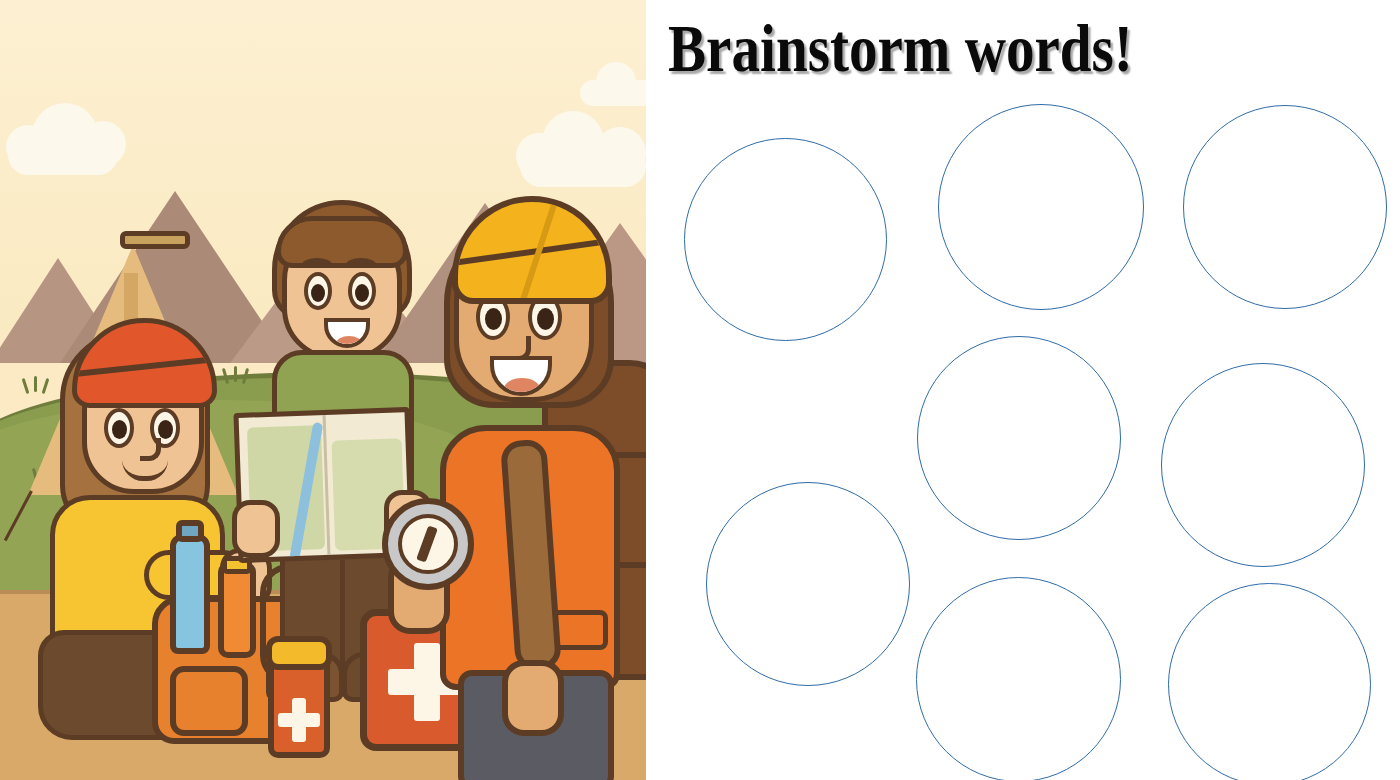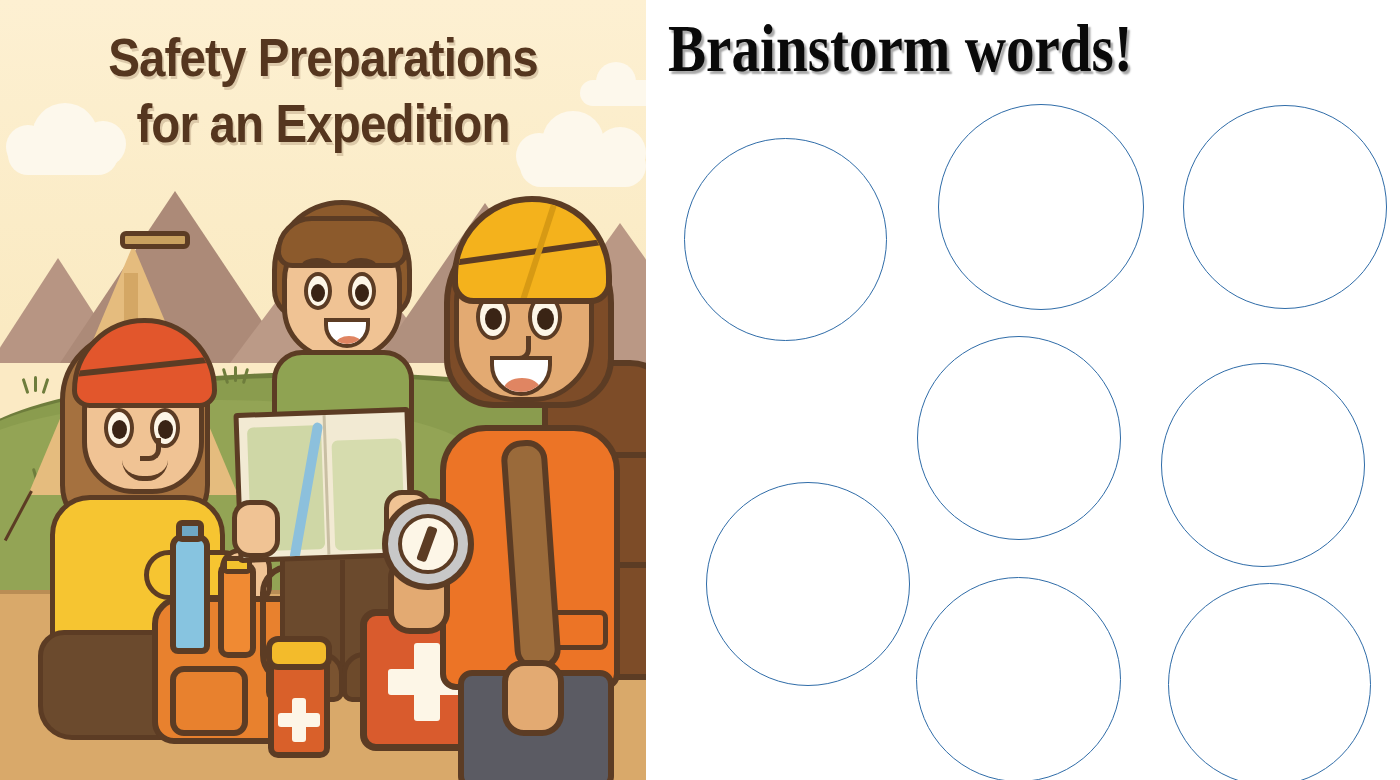--- a/index.html
+++ b/index.html
@@ -211,24 +211,20 @@
     </div>
     <div class="cloud" style="left:520px;top:145px;width:126px;height:42px;">
       <div class="puff" style="left:22px;top:-34px;width:62px;height:62px;"></div>
       <div class="puff" style="left:-4px;top:-12px;width:46px;height:46px;"></div>
       <div class="puff" style="left:74px;top:-18px;width:52px;height:52px;"></div>
     </div>
     <div class="cloud" style="left:580px;top:80px;width:80px;height:26px;">
       <div class="puff" style="left:16px;top:-18px;width:40px;height:40px;"></div>
     </div>
 
-    <div class="title-block">
-      <div class="title-line">Safety Preparations</div>
-      <div class="title-line">for an Expedition</div>
-    </div>
 
     <div class="mountains">
       <div class="mtn" style="left:-10px;top:105px;border-left:68px solid transparent;border-right:68px solid transparent;border-bottom:105px solid #b79583;"></div>
       <div class="mtn" style="left:60px;top:38px;border-left:115px solid transparent;border-right:115px solid transparent;border-bottom:172px solid #ac8a78;"></div>
       <div class="mtn" style="left:230px;top:70px;border-left:105px solid transparent;border-right:105px solid transparent;border-bottom:140px solid #bb9a87;"></div>
       <div class="mtn" style="left:375px;top:50px;border-left:110px solid transparent;border-right:110px solid transparent;border-bottom:160px solid #b0907e;"></div>
       <div class="mtn" style="left:520px;top:70px;border-left:100px solid transparent;border-right:100px solid transparent;border-bottom:140px solid #ba9885;"></div>
     </div>
 
     <div class="grass"></div>

